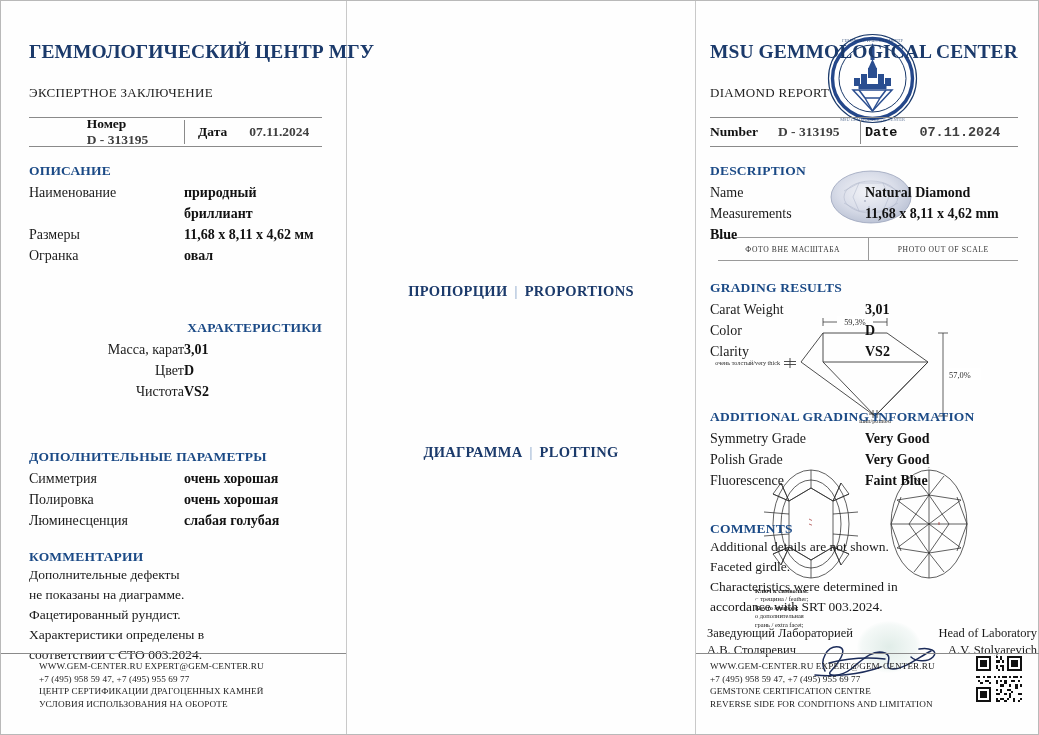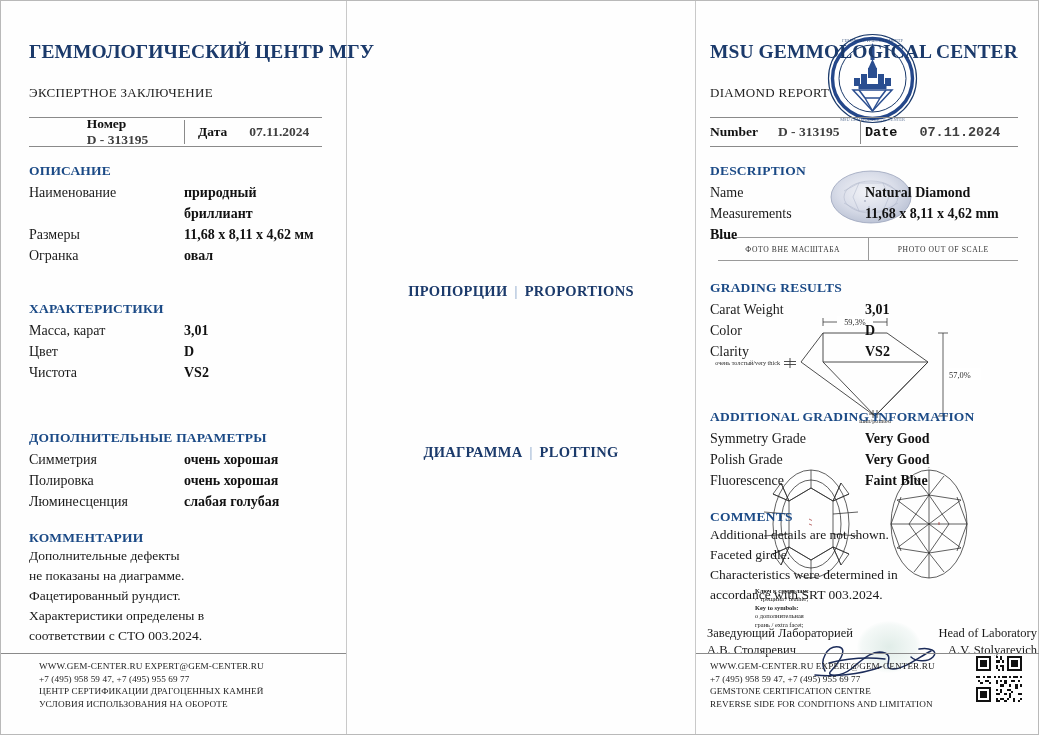--- a/index.html
+++ b/index.html
@@ -138,21 +138,21 @@
           <span class="k" style="width:155px;">Размеры</span>
           <span class="v">11,68 x 8,11 x 4,62 мм</span>
         </div>
         <div class="row">
           <span class="k" style="width:155px;">Огранка</span>
           <span class="v">овал</span>
         </div>
       </div>
     </div>
 
-    <div style="margin-top:35px;">
+    <div style="margin-top:54px;text-align:right;">
       <div class="section-head">ХАРАКТЕРИСТИКИ</div>
       <div class="rows">
         <div class="row">
           <span class="k" style="width:155px;">Масса, карат</span>
           <span class="v">3,01</span>
         </div>
         <div class="row">
           <span class="k" style="width:155px;">Цвет</span>
           <span class="v">D</span>
         </div>
@@ -475,21 +475,21 @@
           <span class="k" style="width:155px;">Polish Grade</span>
           <span class="v">Very Good</span>
         </div>
         <div class="row">
           <span class="k" style="width:155px;">Fluorescence</span>
           <span class="v">Faint Blue</span>
         </div>
       </div>
     </div>
 
-    <div style="margin-top:18px;">
+    <div style="margin-top:30px;">
       <div class="section-head">COMMENTS</div>
       <div class="cmt">
         <div>Additional details are not shown.</div>
         <div>Faceted girdle.</div>
         <div>Characteristics were determined in</div>
         <div>accordance with SRT 003.2024.</div>
       </div>
     </div>
   </div>
 

